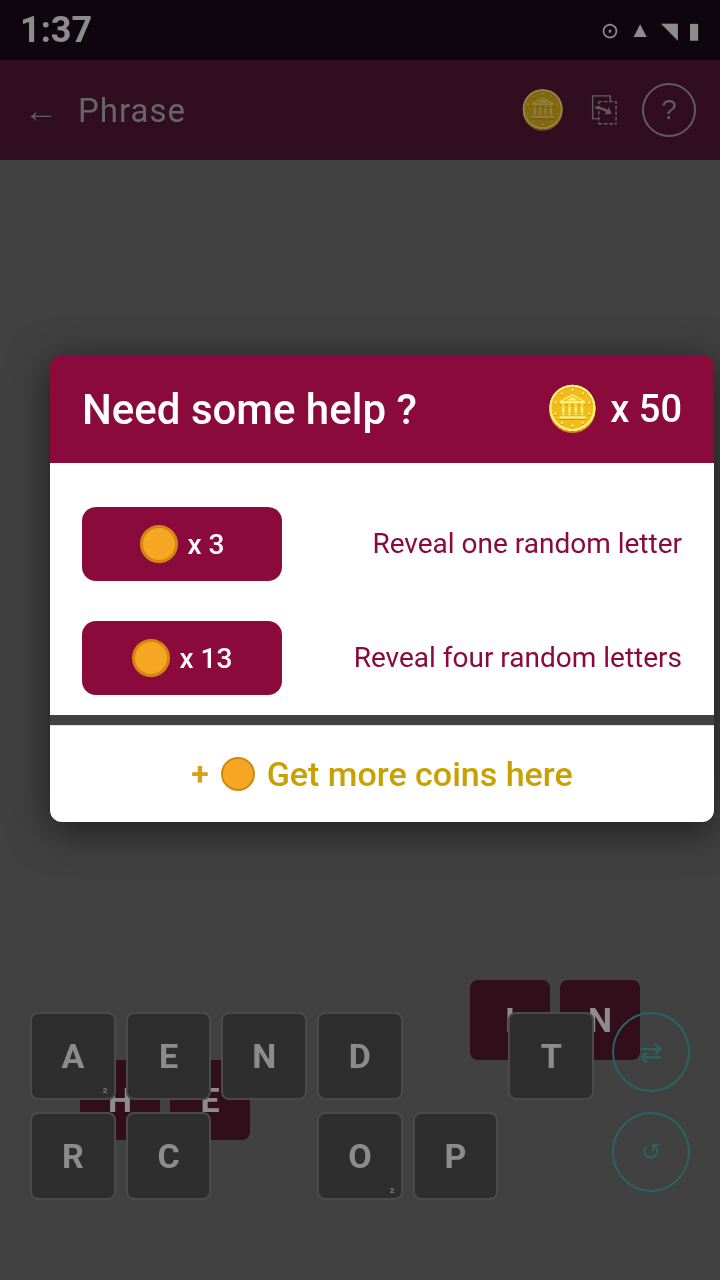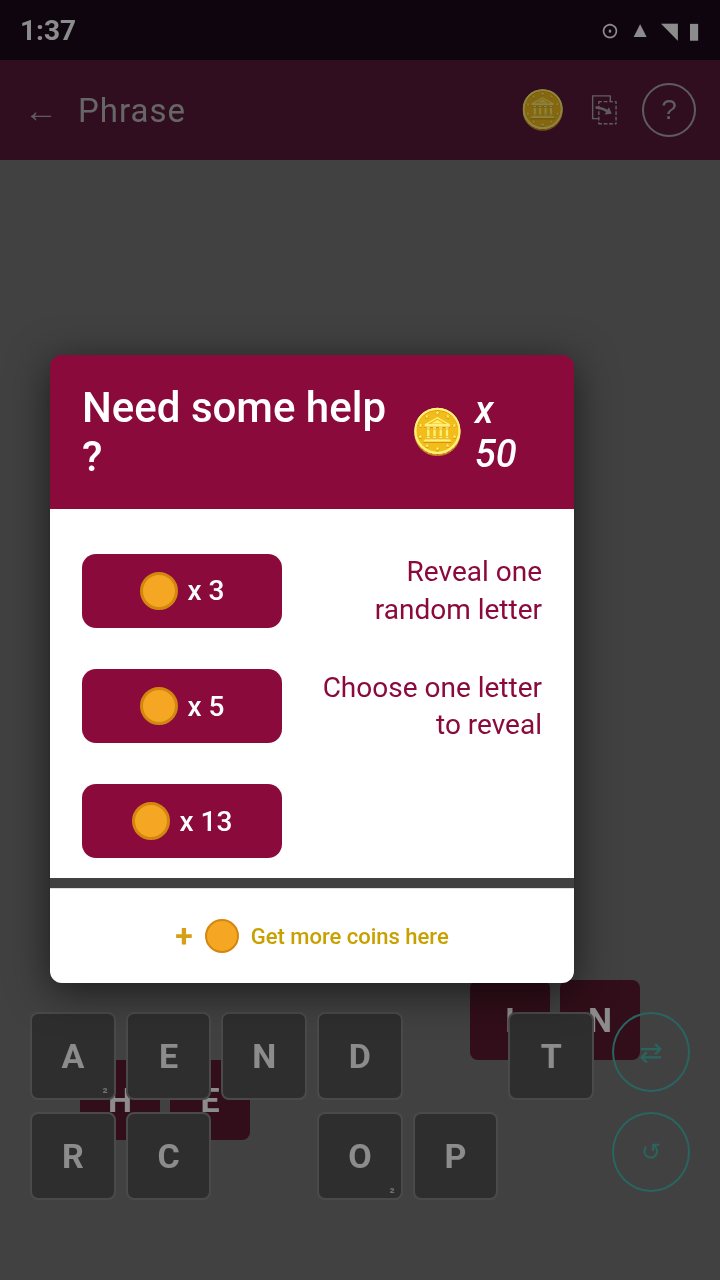--- a/index.html
+++ b/index.html
@@ -18,21 +18,21 @@
       width: 100%;
       height: 60px;
       background: #1a0a1a;
       display: flex;
       align-items: center;
       padding: 0 20px;
       justify-content: space-between;
     }
     .status-time {
       color: white;
-      font-size: 28px;
+      font-size: 36px;
       font-weight: bold;
     }
     .status-icons {
       display: flex;
       align-items: center;
       gap: 10px;
     }
     .status-icons span {
       color: white;
       font-size: 22px;
@@ -89,21 +89,21 @@
       height: 100%;
       background: rgba(0,0,0,0.45);
       z-index: 10;
     }
 
     
     .dialog {
       position: absolute;
       top: 355px;
       left: 50px;
-      width: 524px;
+      width: 664px;
       border-radius: 12px;
       overflow: hidden;
       z-index: 20;
       box-shadow: 0 8px 40px rgba(0,0,0,0.6);
     }
     .dialog-header {
       background: #8b0a3c;
       padding: 28px 32px;
       display: flex;
       align-items: center;
@@ -119,21 +119,20 @@
       align-items: center;
       gap: 10px;
     }
     .coin-stack {
       font-size: 44px;
     }
     .coin-count-text {
       color: white;
       font-size: 38px;
       font-weight: 500;
-      font-style: italic;
     }
 
     
     .dialog-body {
       background: white;
       padding: 24px 32px 0 32px;
     }
     .hint-row {
       display: flex;
       align-items: center;
@@ -191,21 +190,21 @@
     }
     .footer-coin {
       width: 34px;
       height: 34px;
       background: #f5a623;
       border-radius: 50%;
       border: 2.5px solid #d4870f;
     }
     .footer-text {
       color: #c8a000;
-      font-size: 22px;
+      font-size: 34px;
       font-weight: 500;
     }
     .letter-tile {
       width: 80px;
       height: 80px;
       border-radius: 8px;
       display: flex;
       align-items: center;
       justify-content: center;
       font-size: 34px;
@@ -362,33 +361,27 @@
   <div class="dialog-body">
 
     <div class="hint-row">
       <div class="hint-pill">
         <div class="pill-coin"></div>
         <span class="pill-text">x 3</span>
       </div>
       <span class="hint-desc">Reveal one random letter</span>
     </div>
 
-    <div class="hint-row">
-      <div class="hint-pill">
-        <div class="pill-coin"></div>
-        <span class="pill-text">x 5</span>
-      </div>
-      <span class="hint-desc">Choose one letter to reveal</span>
-    </div>
 
     <div class="hint-row">
       <div class="hint-pill">
         <div class="pill-coin"></div>
         <span class="pill-text">x 13</span>
       </div>
+      <span class="hint-desc">Reveal four random letters</span>
     </div>
 
   </div>
 
   <div class="dialog-footer">
     <span class="footer-plus">+</span>
     <div class="footer-coin"></div>
     <span class="footer-text">Get more coins here</span>
   </div>
 </div>

